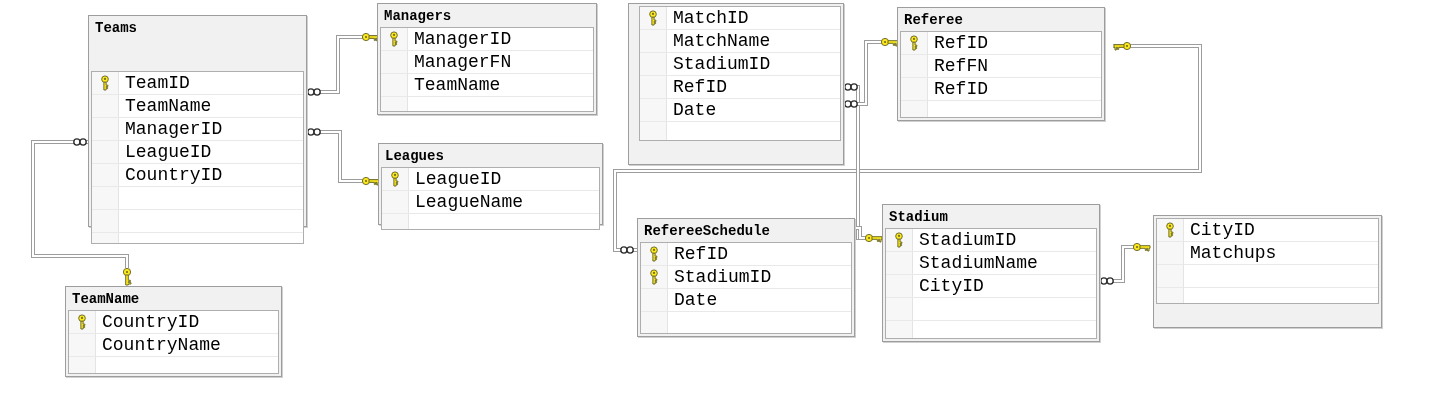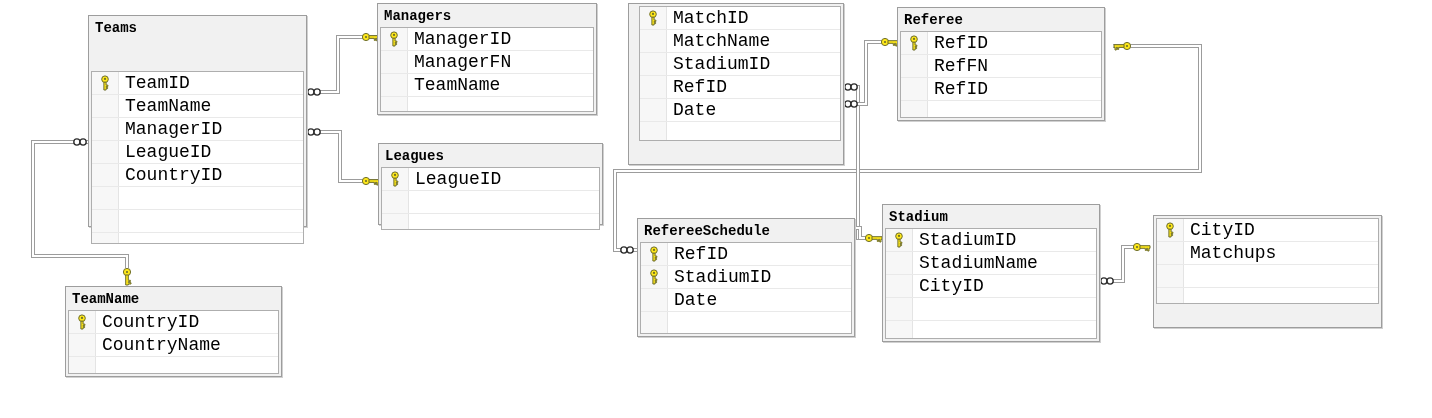--- a/index.html
+++ b/index.html
@@ -196,20 +196,23 @@
           <div class="iconcol"></div>
           <div class="rowlines"></div>
           <div class="db-row" style="top: 0px;">
             <span class="pk-wrap"><svg width="12" height="16" viewBox="0 0 12 16">
                 <circle cx="6" cy="4.2" r="3.3" class="keyfill"></circle>
                 <circle cx="6" cy="3.9" r="1.1" class="keyhole"></circle>
                 <path class="keyfill" stroke-width="0.8" d="M4.9,7.2 L4.9,15 L7.1,15 L7.1,13.6 L8.6,13.6 L8.6,12.4 L7.1,12.4 L7.1,11.4 L8.9,11.4 L8.9,10.1 L7.1,10.1 L7.1,7.2 Z"></path>
               </svg></span>
             <span class="label">LeagueID</span>
           </div>
+          <div class="db-row" style="top: 23px;">
+            <span class="label">LeagueName</span>
+          </div>
         </div>
       </div>
       <div class="db-table" style="left: 628px; top: 3px; width: 216px; height: 162px;">
         <div class="db-grid" style="height: 135px; margin-left: 8px;">
           <div class="iconcol"></div>
           <div class="rowlines"></div>
           <div class="db-row" style="top: 0px;">
             <span class="pk-wrap"><svg width="12" height="16" viewBox="0 0 12 16">
                 <circle cx="6" cy="4.2" r="3.3" class="keyfill"></circle>
                 <circle cx="6" cy="3.9" r="1.1" class="keyhole"></circle>

